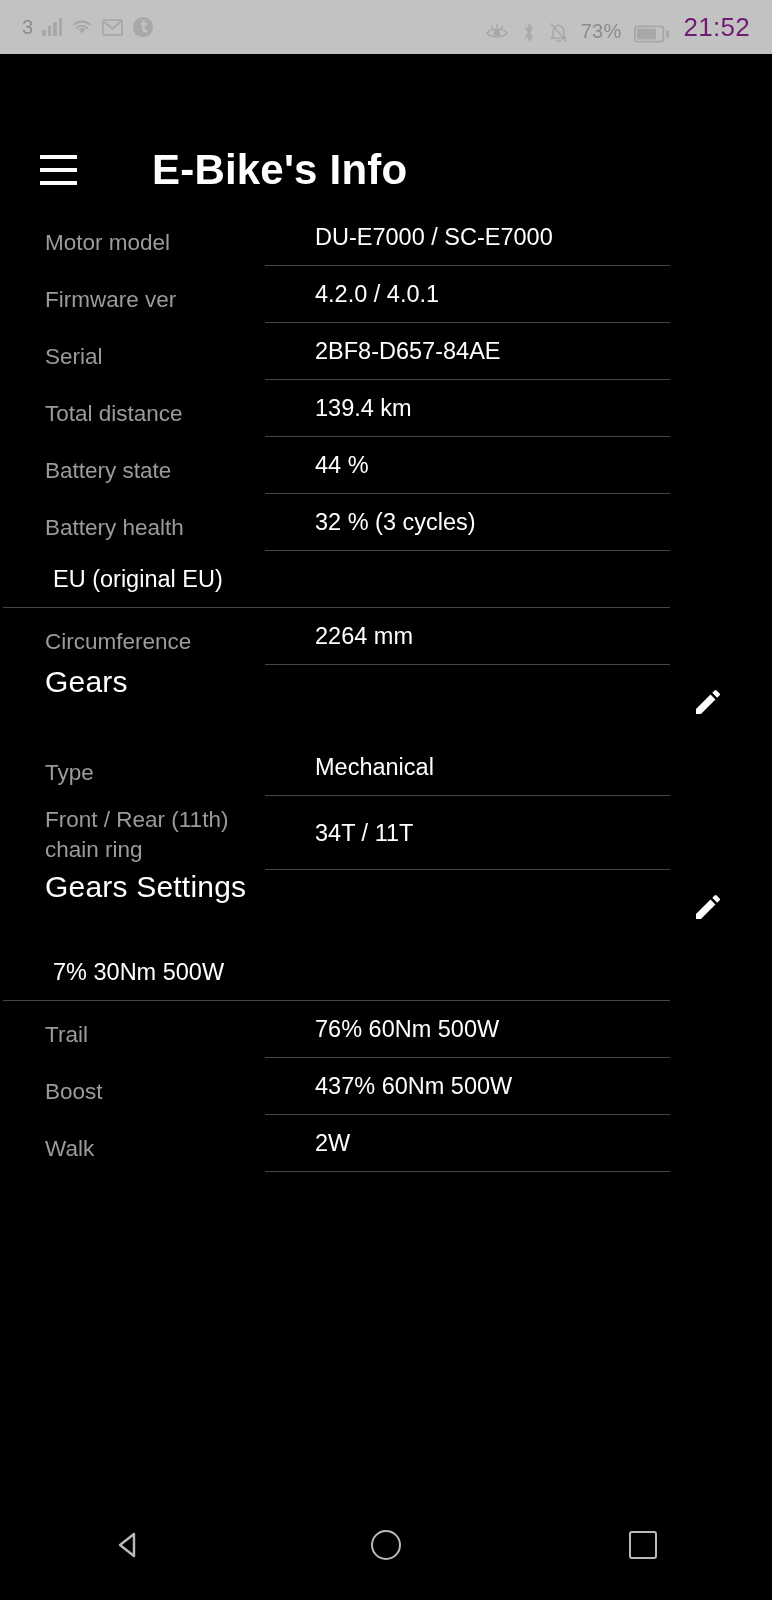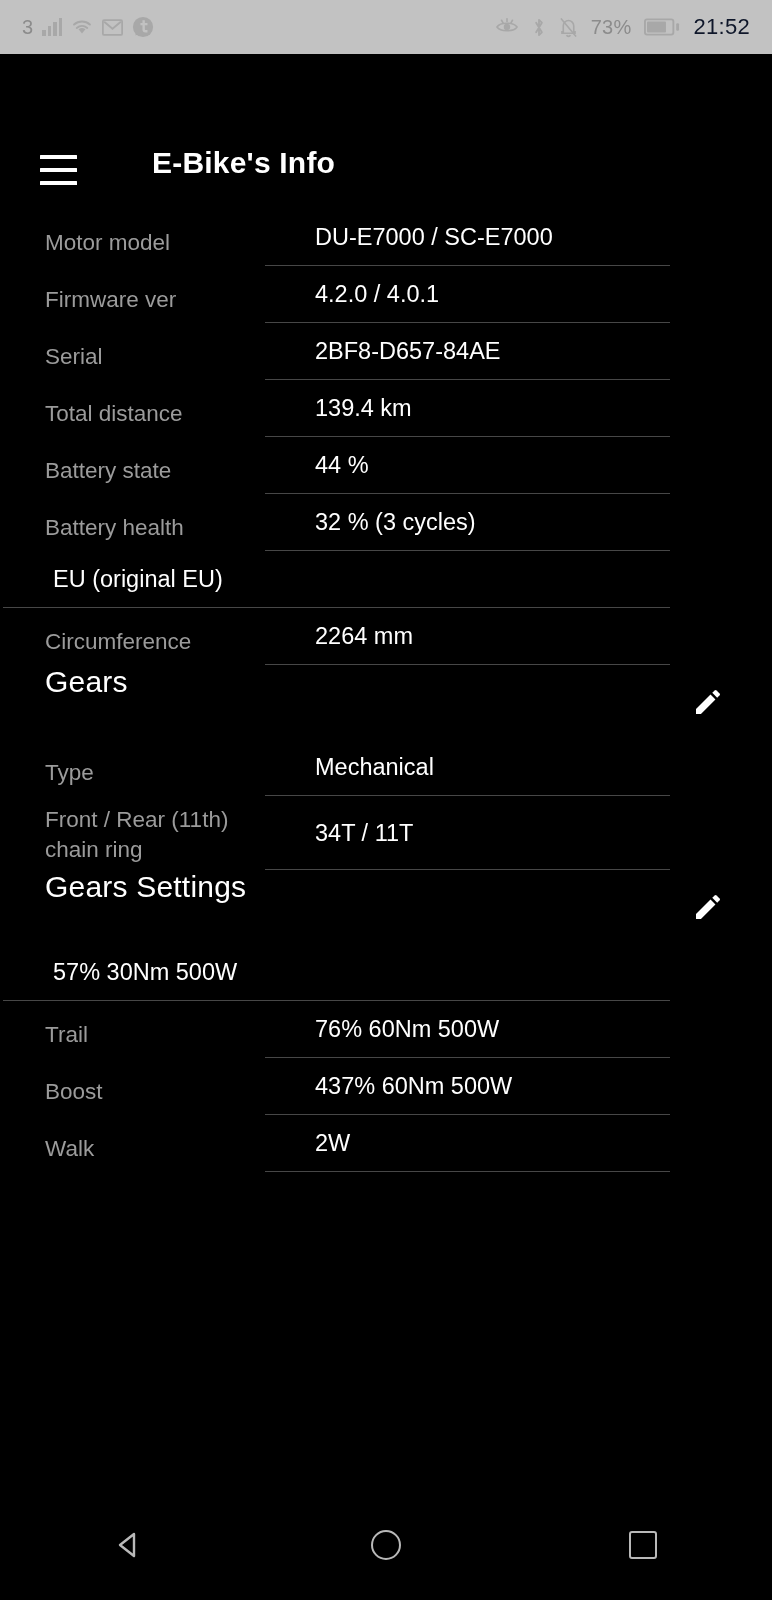--- a/index.html
+++ b/index.html
@@ -12,23 +12,23 @@
   #screen { position:relative; width:772px; height:1600px; background:#000; }
 
   
   .statusbar{
     position:absolute; left:0; top:0; width:772px; height:54px;
     background:#c2c2c2;
     display:flex; align-items:center; justify-content:space-between;
     padding:0 22px;
   }
   .sb-left{ display:flex; align-items:center; gap:9px; }
-  .sb-right{ display:flex; align-items:center; gap:13px; }
+  .sb-right{ display:flex; align-items:flex-end; gap:13px; }
   .sb-txt{ color:#8c8c8c; font-size:20px; letter-spacing:.2px; }
-  .sb-time{ color:#0f172a; font-size:22px; letter-spacing:.3px; }
+  .sb-time{ color:#701a75; font-size:26px; letter-spacing:.3px; }
   .sb-ico{ display:inline-flex; align-items:center; justify-content:center; }
 
   
   .bars{ display:flex; align-items:flex-end; gap:2px; height:18px; }
   .bars i{ display:block; width:3.5px; background:#a8a8a8; }
   .bars i:nth-child(1){ height:6px; }
   .bars i:nth-child(2){ height:10px; }
   .bars i:nth-child(3){ height:14px; }
   .bars i:nth-child(4){ height:18px; }
 
@@ -36,21 +36,21 @@
   .appbar{
     position:absolute; left:0; top:54px; width:772px; height:125px;
   }
   .hamburger{
     position:absolute; left:40px; top:101px; width:37px; height:30px;
     display:flex; flex-direction:column; justify-content:space-between;
   }
   .hamburger span{ display:block; height:4px; background:#fff; border-radius:0.5px; }
   .app-title{
     position:absolute; left:152px; top:92px;
-    color:#fff; font-size:30px; font-weight:bold; letter-spacing:.2px;
+    color:#fff; font-size:42px; font-weight:bold; letter-spacing:.2px;
     white-space:nowrap;
   }
 
   
   .content{ position:absolute; left:3px; top:209px; width:772px; }
 
   .row{
     position:relative;
     display:flex;
     align-items:flex-start;
@@ -276,21 +276,21 @@
       <div class="edit-btn">
         <svg width="32" height="32" viewBox="0 0 24 24">
           <path d="M3 17.3 V21 h3.7 L17.6 10.1 l-3.7-3.7 z" fill="#ffffff"></path>
           <path d="M20.7 7 a1 1 0 0 0 0-1.4 l-2.3-2.3 a1 1 0 0 0-1.4 0 l-1.8 1.8 3.7 3.7 z" fill="#ffffff"></path>
         </svg>
       </div>
     </div>
 
     <div class="row">
       <div class="valwrap">
-        <div class="value">57% 30Nm 500W</div>
+        <div class="value">7% 30Nm 500W</div>
       </div>
     </div>
     <div class="row">
       <div class="label">Trail</div>
       <div class="valwrap">
         <div class="value">76% 60Nm 500W</div>
       </div>
     </div>
     <div class="row">
       <div class="label">Boost</div>

